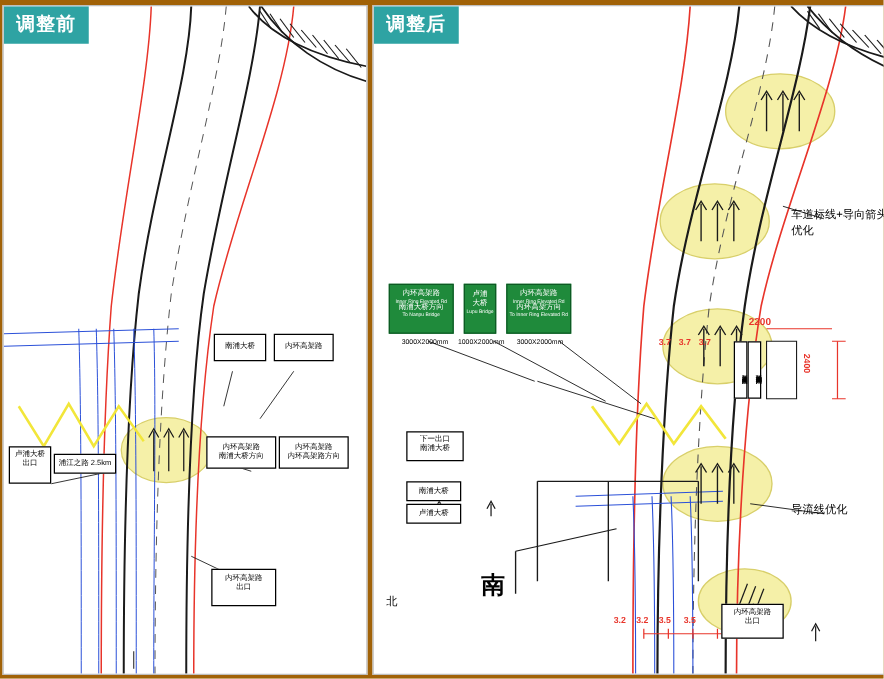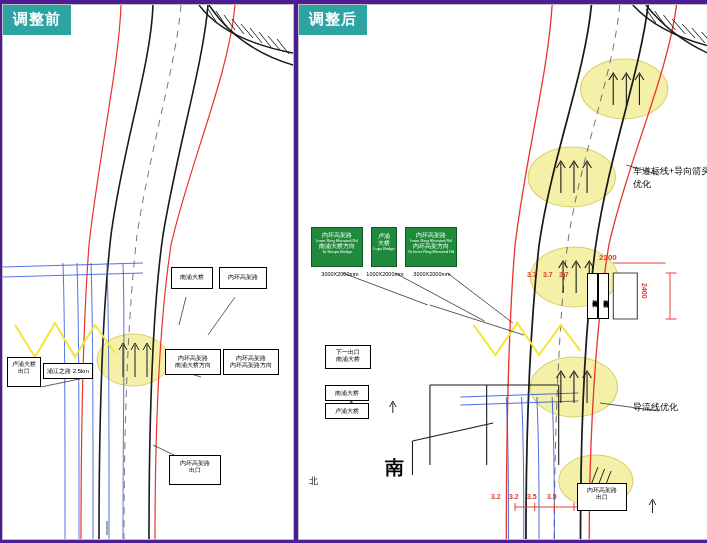--- a/index.html
+++ b/index.html
@@ -1,17 +1,17 @@
 <!DOCTYPE html>
 <html><head>
 <meta charset="utf-8">
 <style>
   html,body{margin:0;padding:0;background:#ffffff;}
   body{width:707px;height:543px;font-family:"Liberation Sans","DejaVu Sans",sans-serif;}
-  #root{position:relative;width:707px;height:543px;background:#4c1d95;overflow:hidden;}
+  #root{position:relative;width:707px;height:543px;background:#a16207;overflow:hidden;}
 
   .panel{position:absolute;top:4px;height:534px;background:#ffffff;border:1px solid #bfbfbf;overflow:hidden;}
   #panel-left{left:2px;width:290px;}
   #panel-right{left:298px;width:406px;padding-left:37px;}
 
   .panel-title{position:absolute;top:0;left:0;background:#2ea3a3;color:#ffffff;
      font-size:15px;font-weight:bold;padding:5px 10px 6px 10px;letter-spacing:1px;z-index:40;}
 
   svg.layer{position:absolute;left:0;top:0;width:100%;height:100%;}
 

